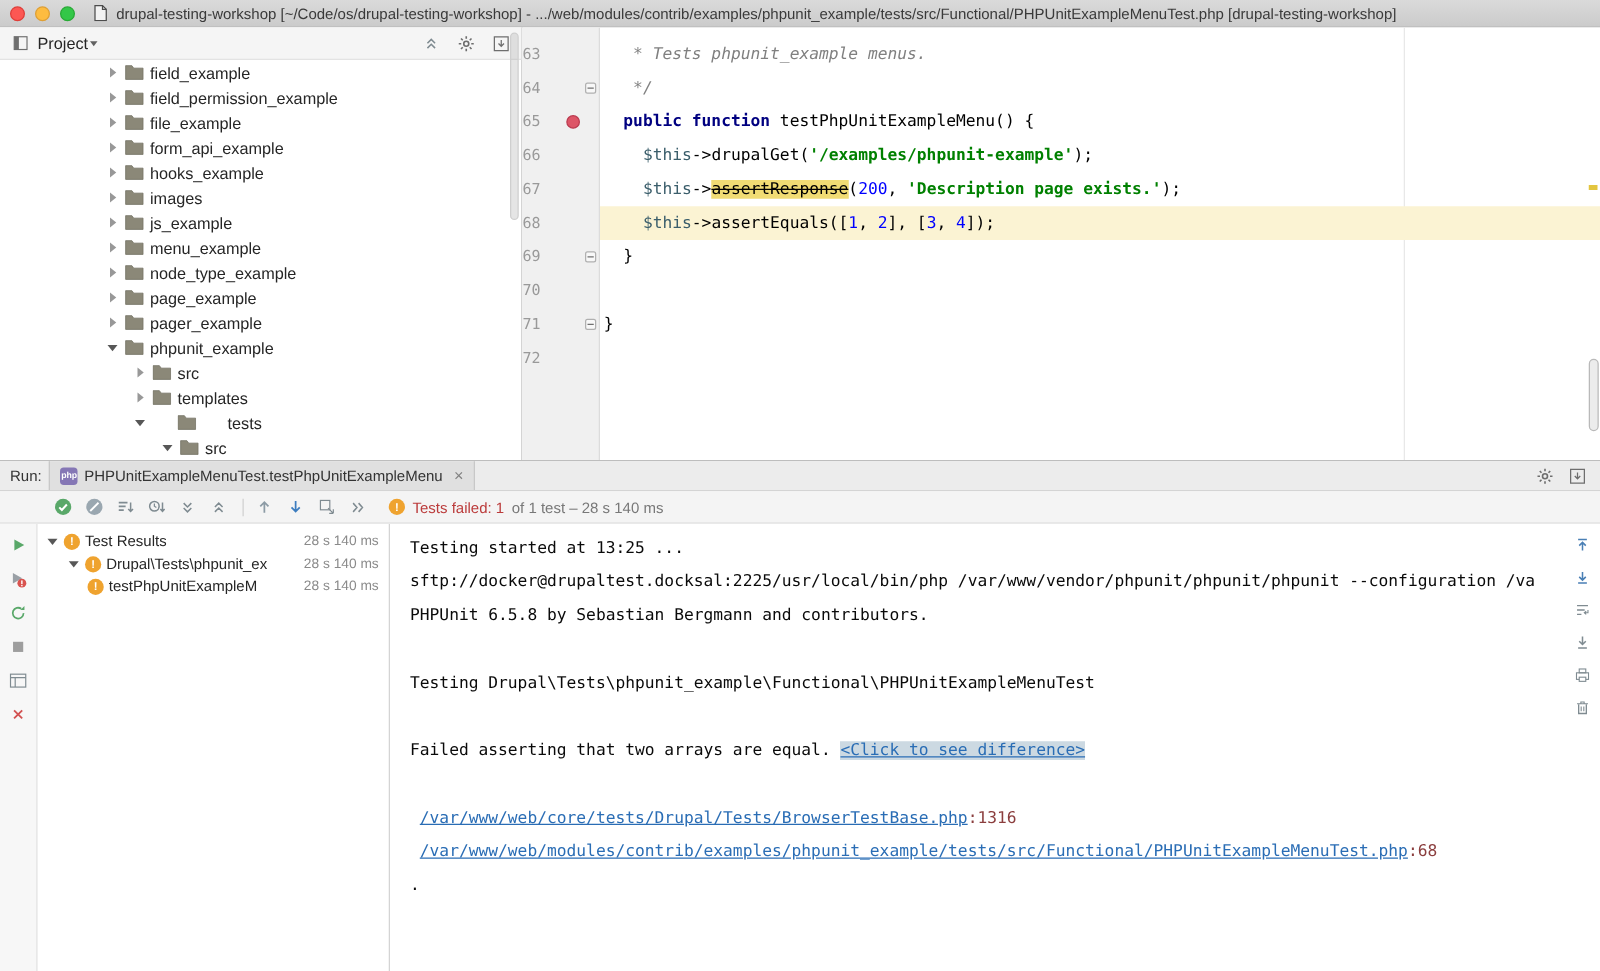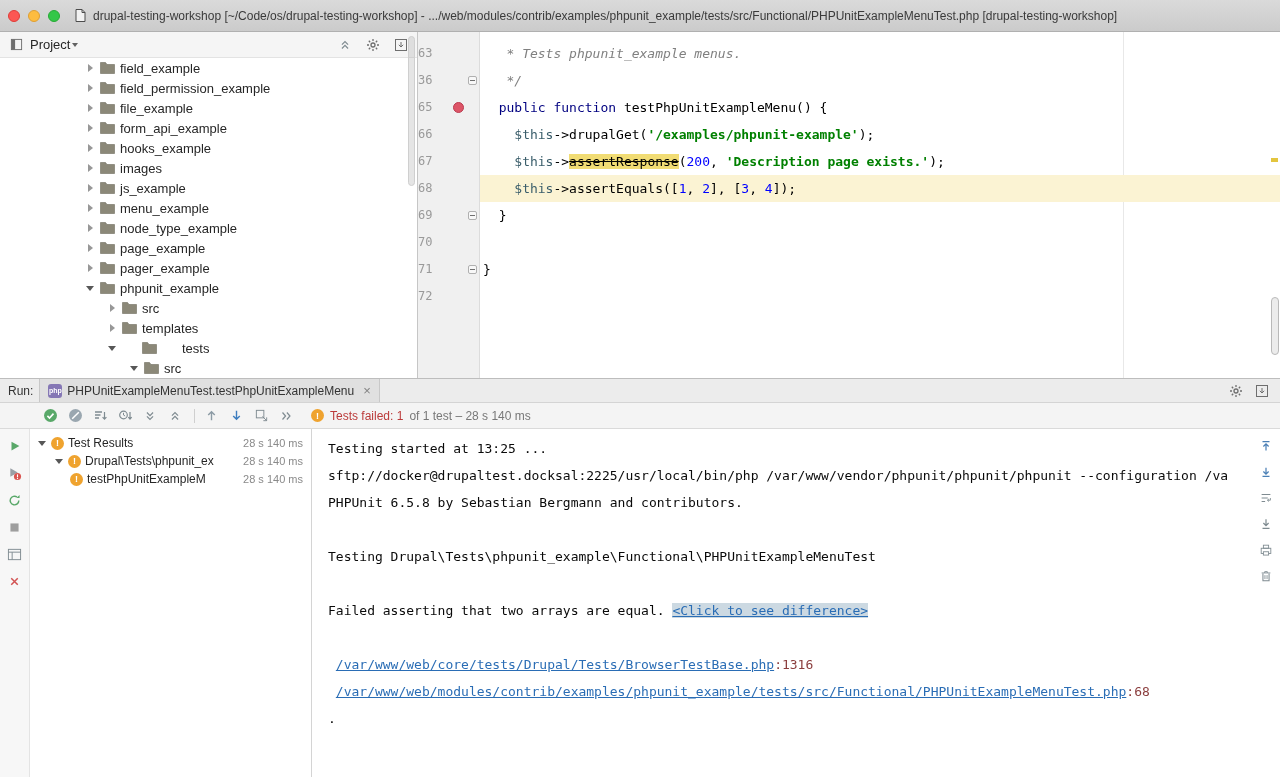--- a/index.html
+++ b/index.html
@@ -1,21 +1,21 @@
 <!DOCTYPE html>
 <html><head>
 <meta charset="utf-8">
 <style>
   *{margin:0;padding:0;box-sizing:border-box}
   html,body{width:1280px;height:777px;overflow:hidden}
   body{font-family:"Liberation Sans",sans-serif;background:#fff;color:#262626}
   .window{position:relative;width:1280px;height:777px;display:flex;flex-direction:column}
 
   
-  .titlebar{height:32px;flex:none;background:linear-gradient(#dadada,#cbcbcb);border-bottom:1px solid #b0b0b0;display:flex;align-items:center;padding:0 8px}
+  .titlebar{height:22px;flex:none;background:linear-gradient(#dadada,#cbcbcb);border-bottom:1px solid #b0b0b0;display:flex;align-items:center;padding:0 8px}
   .traffic{display:flex;gap:8px;margin-right:12px;flex:none}
   .light{width:12px;height:12px;border-radius:50%}
   .light.red{background:#fc5753;border:1px solid #df3d38}
   .light.yellow{background:#fdbc40;border:1px solid #de9f34}
   .light.green{background:#33c748;border:1px solid #27aa35}
   .title-text{font-size:12px;color:#3a3a3a;white-space:nowrap;overflow:hidden;margin-left:5px}
 
   
   .content{height:346px;flex:none;display:flex}
   .project-panel{width:418px;flex:none;border-right:1px solid #c6c6c6;display:flex;flex-direction:column;background:#fff;position:relative}
@@ -37,21 +37,21 @@
   .guide{position:absolute;left:705px;top:0;bottom:0;width:1px;background:#e8e8e8}
   .ed-row{display:flex;height:27px;position:relative}
   .ed-gutter{width:62px;flex:none;position:relative}
   .lnum{position:absolute;left:0;width:22px;font:12px "DejaVu Sans Mono",monospace;color:#999;line-height:27px}
   .mark-fold{position:absolute;right:3px;top:9px;width:9px;height:9px;background:#f8f8f8;border:1px solid #b0b0b0;border-radius:2px}
   .mark-fold::after{content:"";position:absolute;left:1px;right:1px;top:3px;height:1px;background:#707070}
   .mark-fail{position:absolute;right:16px;top:8px;width:11px;height:11px;border-radius:50%;background:#dd5567;border:1px solid #bb3b50}
   .ed-code{flex:1;font:13px "DejaVu Sans Mono",monospace;line-height:27px;white-space:pre;padding-left:3px;position:relative;z-index:1}
   .ed-row.caret .ed-code{background:#fbf3d3}
   .tok-cm{color:#808080;font-style:italic}
-  .tok-kw{color:#000080;font-weight:normal}
+  .tok-kw{color:#000080;font-weight:bold}
   .tok-str{color:#008000;font-weight:bold}
   .tok-num{color:#0000ff}
   .tok-va{color:#3b5e6b}
   .tok-pl{color:#000}
   .tok-dep{color:#000;background:#f1dc74;text-decoration:line-through}
   .ed-thumb{position:absolute;right:1px;top:265px;width:8px;height:58px;border:1px solid #b9b9b9;border-radius:4px;background:rgba(200,200,200,.35);z-index:3}
   .stripe-warn{position:absolute;right:2px;top:126px;width:7px;height:4px;background:#e3c53f;z-index:3}
 
   
   .run-panel{height:409px;flex:none;display:flex;flex-direction:column;background:#fff;border-top:1px solid #bdbdbd}
@@ -326,21 +326,21 @@
       <div class="guide"></div>
       <div id="editor-lines">
           <div class="ed-row">
             <div class="ed-gutter">
               <span class="lnum">63</span>
             </div>
             <div class="ed-code"><span class="tok-cm">   * Tests phpunit_example menus.</span></div>
           </div>
           <div class="ed-row">
             <div class="ed-gutter">
-              <span class="lnum">36</span>
+              <span class="lnum">64</span>
               <span class="mark-fold"></span>
             </div>
             <div class="ed-code"><span class="tok-cm">   */</span></div>
           </div>
           <div class="ed-row">
             <div class="ed-gutter">
               <span class="lnum">65</span>
               <span class="mark-fail"></span>
             </div>
             <div class="ed-code"><span class="tok-pl">  </span><span class="tok-kw">public function</span><span class="tok-pl"> testPhpUnitExampleMenu() {</span></div>

